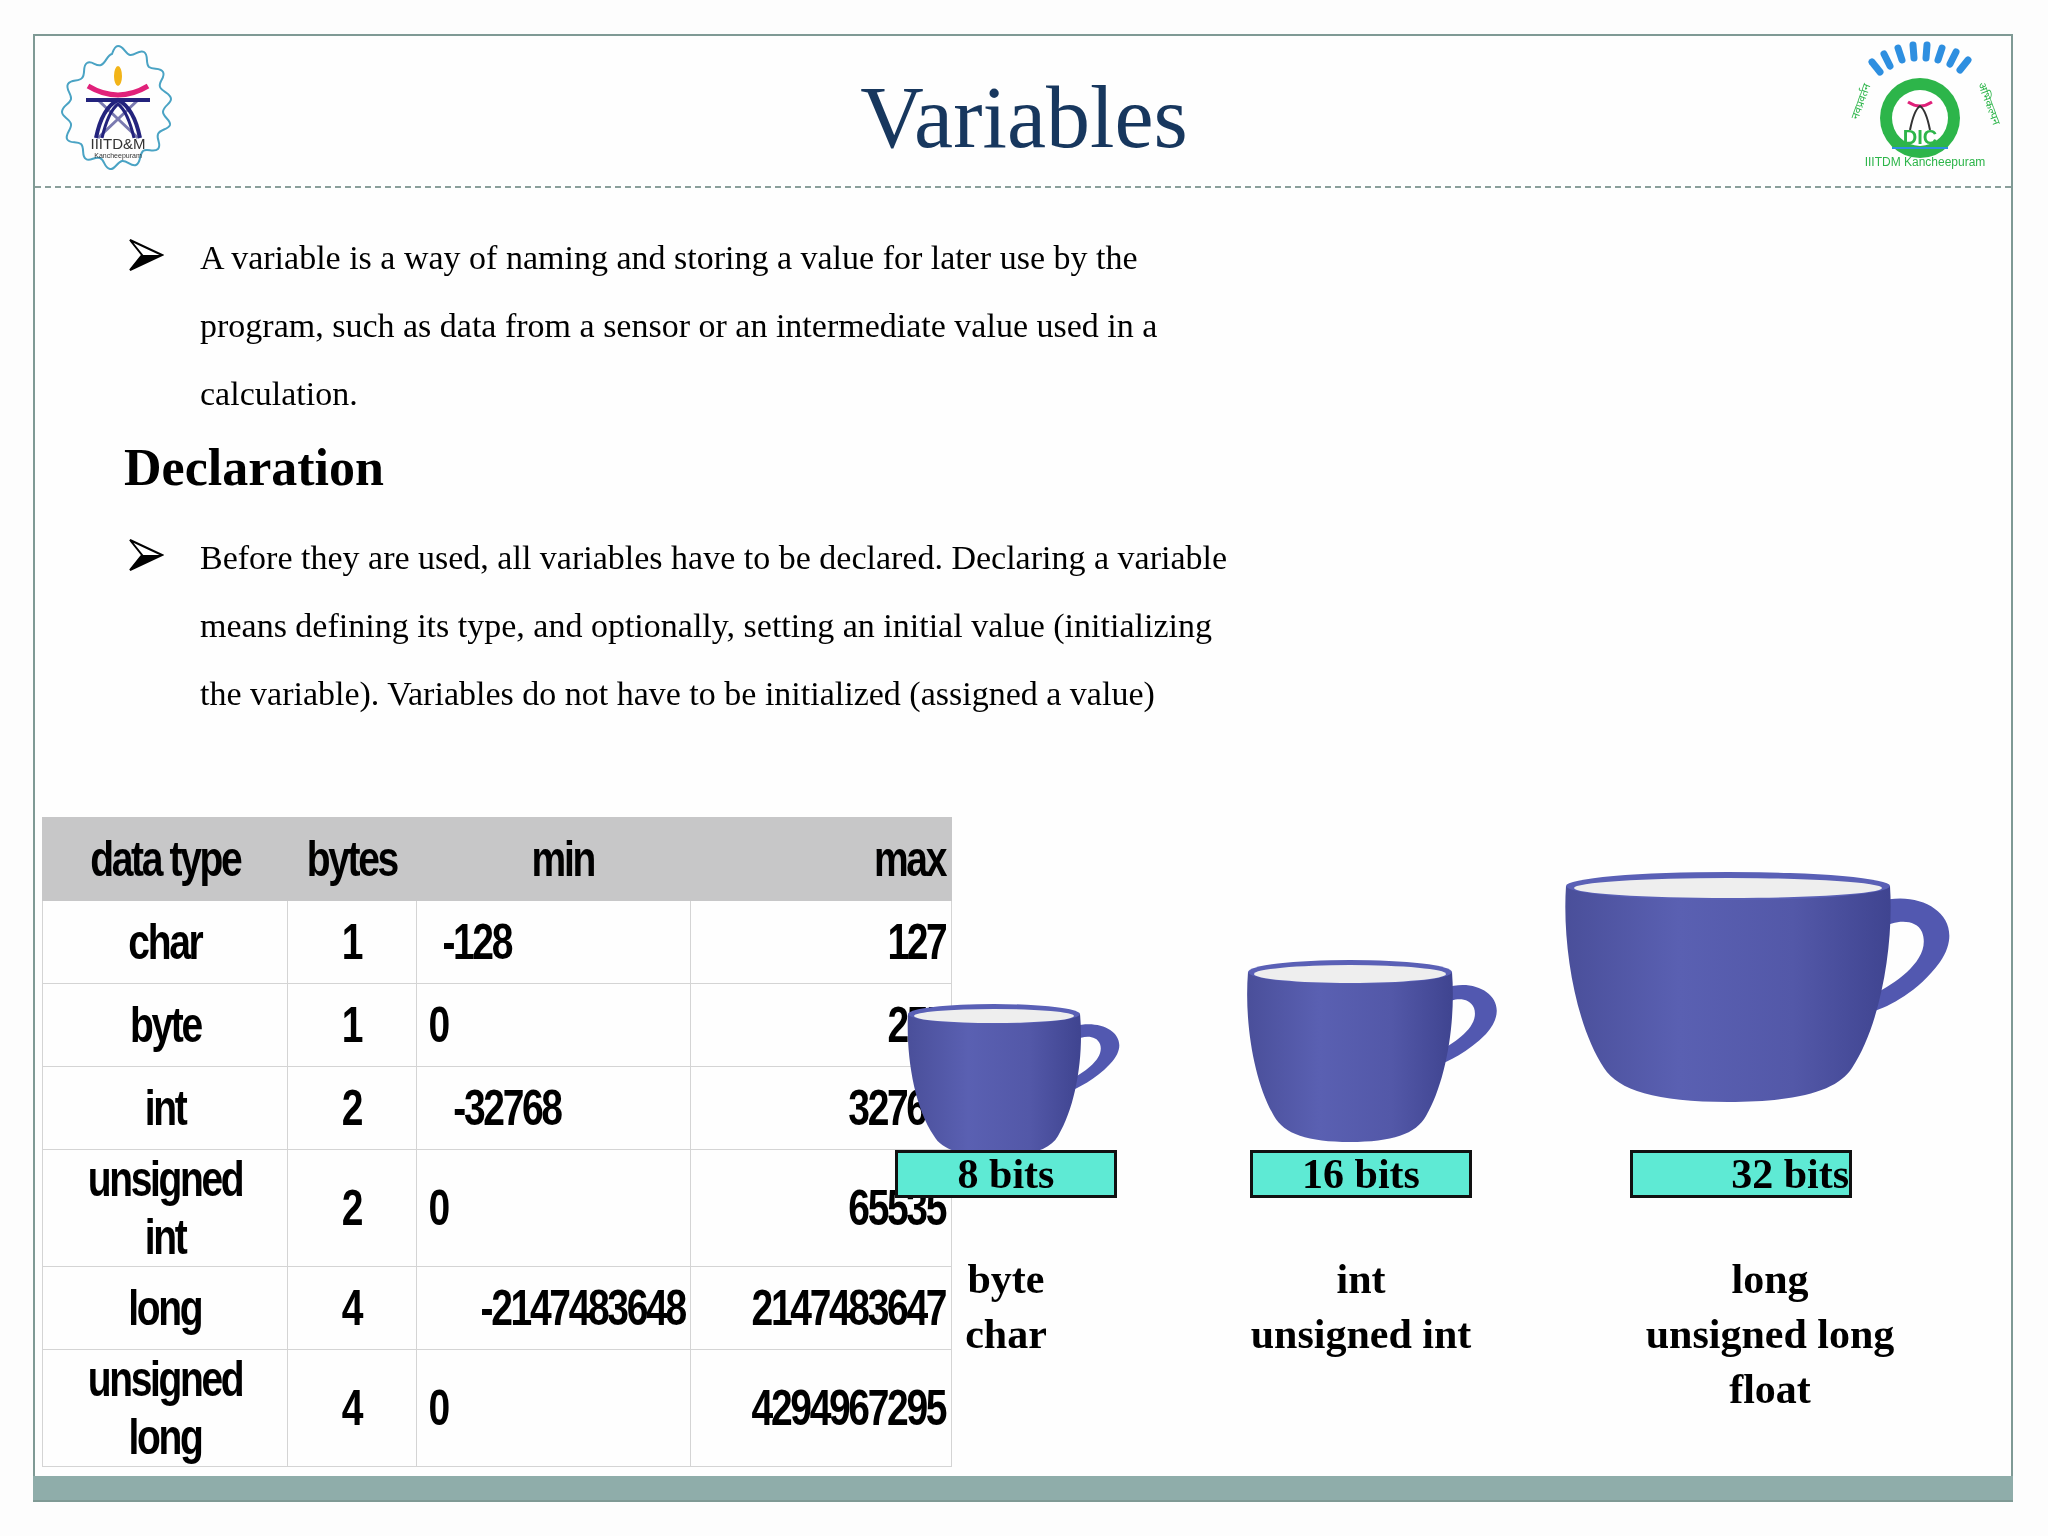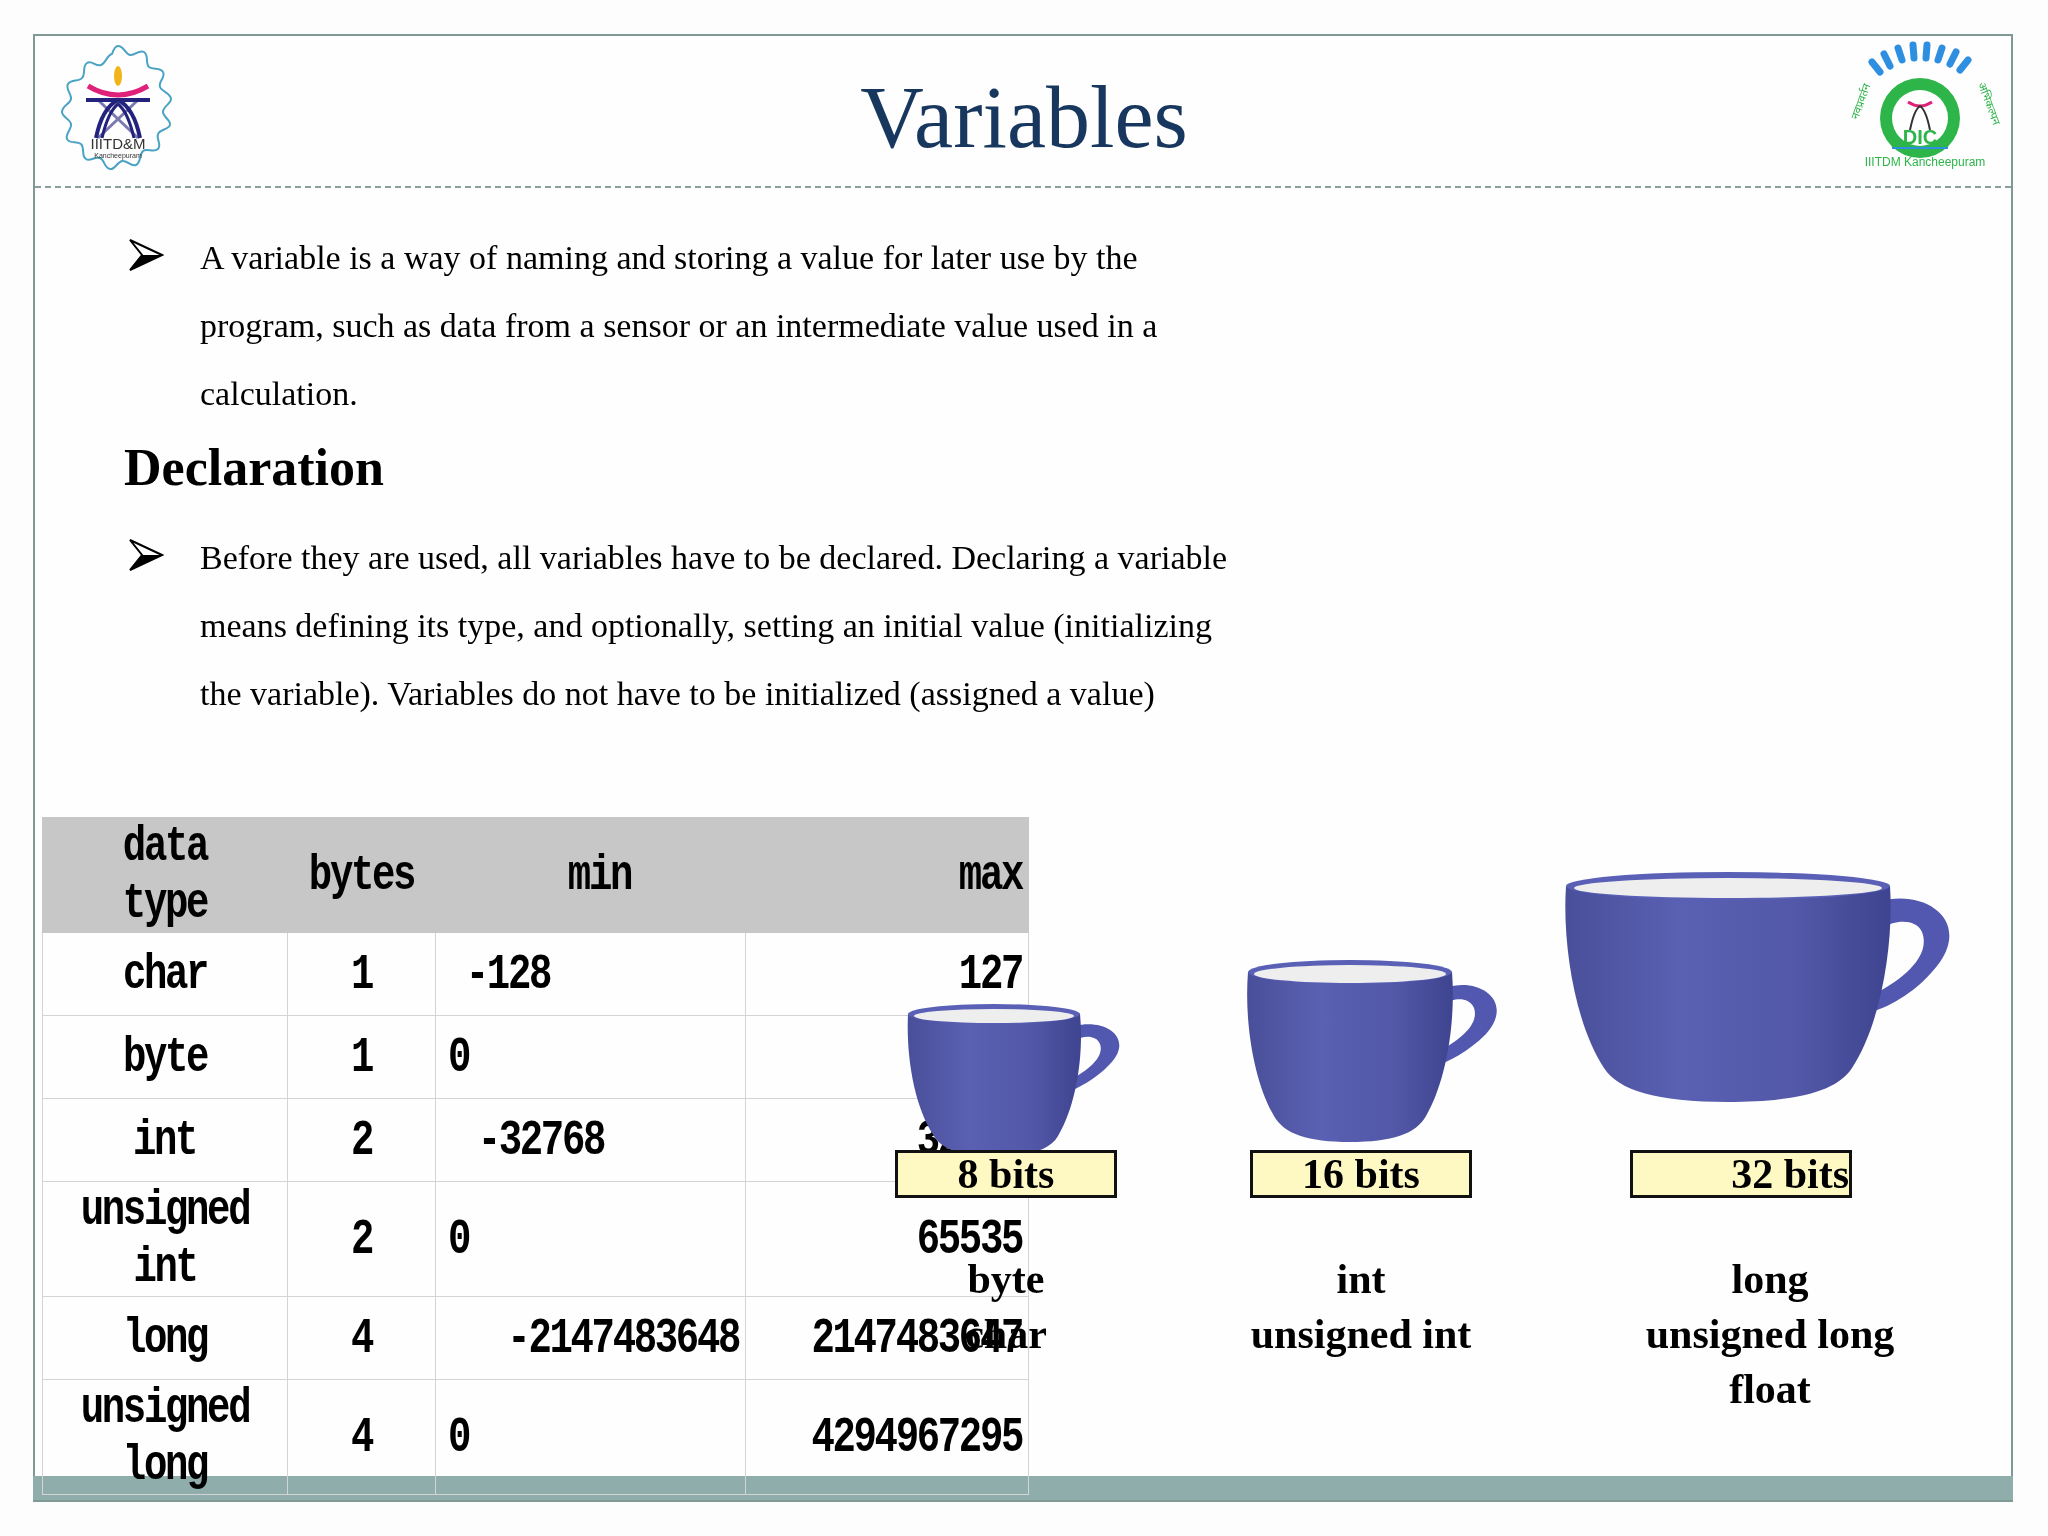--- a/index.html
+++ b/index.html
@@ -12,33 +12,33 @@
   .dash { position:absolute; left:35px; top:186px; width:1976px; height:0; border-top:2px dashed #8a9f9b; }
   .title { position:absolute; left:0; width:2048px; top:68px; text-align:center; font-weight:normal;
            font-size:88px; line-height:100px; color:#17375e; }
   .logo-left { position:absolute; left:46px; top:42px; width:144px; height:140px; }
   .logo-right { position:absolute; left:1840px; top:40px; width:170px; height:145px; }
   .bullet-block { position:absolute; left:124px; width:1840px; }
   .bullet-arrow { position:absolute; left:4px; width:36px; height:34px; }
   .para { position:absolute; left:76px; font-size:34px; line-height:68px; width:1760px; }
   .heading { position:absolute; left:124px; top:436px; font-size:52px; font-weight:bold; line-height:64px; }
   table.dt { position:absolute; left:42px; top:817px; border-collapse:collapse;
-             font-family:Liberation Mono, monospace; font-weight:bold; }
+             font-family:Liberation Sans, sans-serif; font-weight:bold; }
   table.dt th, table.dt td { height:82px; padding:0 6px; font-size:50px; letter-spacing:-3px;
              border:1.5px solid #d4d4d4; transform-origin:center; }
   table.dt th { background:#c7c7c8; border-color:#c7c7c8; font-weight:bold; }
   table.dt .c0 { width:232px; text-align:center; }
   table.dt .c1 { width:88px; text-align:center; }
   table.dt .c2 { width:212px; }
   table.dt .c3 { width:210px; text-align:right; }
   .cell-text { display:inline-block; transform:scaleX(0.78); }
   .c0 .cell-text { transform-origin:center; }
   .c2 .cell-text, .c3 .cell-text { transform-origin:right center; }
   .cup { position:absolute; }
-  .bits-box { position:absolute; top:1150px; width:222px; height:48px; background:#fef9c3;
+  .bits-box { position:absolute; top:1150px; width:222px; height:48px; background:#5eead4;
               border:3px solid #111; box-sizing:border-box; text-align:center; font-weight:bold;
               font-size:42px; line-height:42px; }
   .type-list { position:absolute; top:1252px; text-align:center; font-weight:bold; font-size:42px; line-height:55px; }
 </style>
 </head>
 <body>
 
 <div class="frame"></div>
 <div class="dash"></div>
 <div class="footer-bar"></div>

